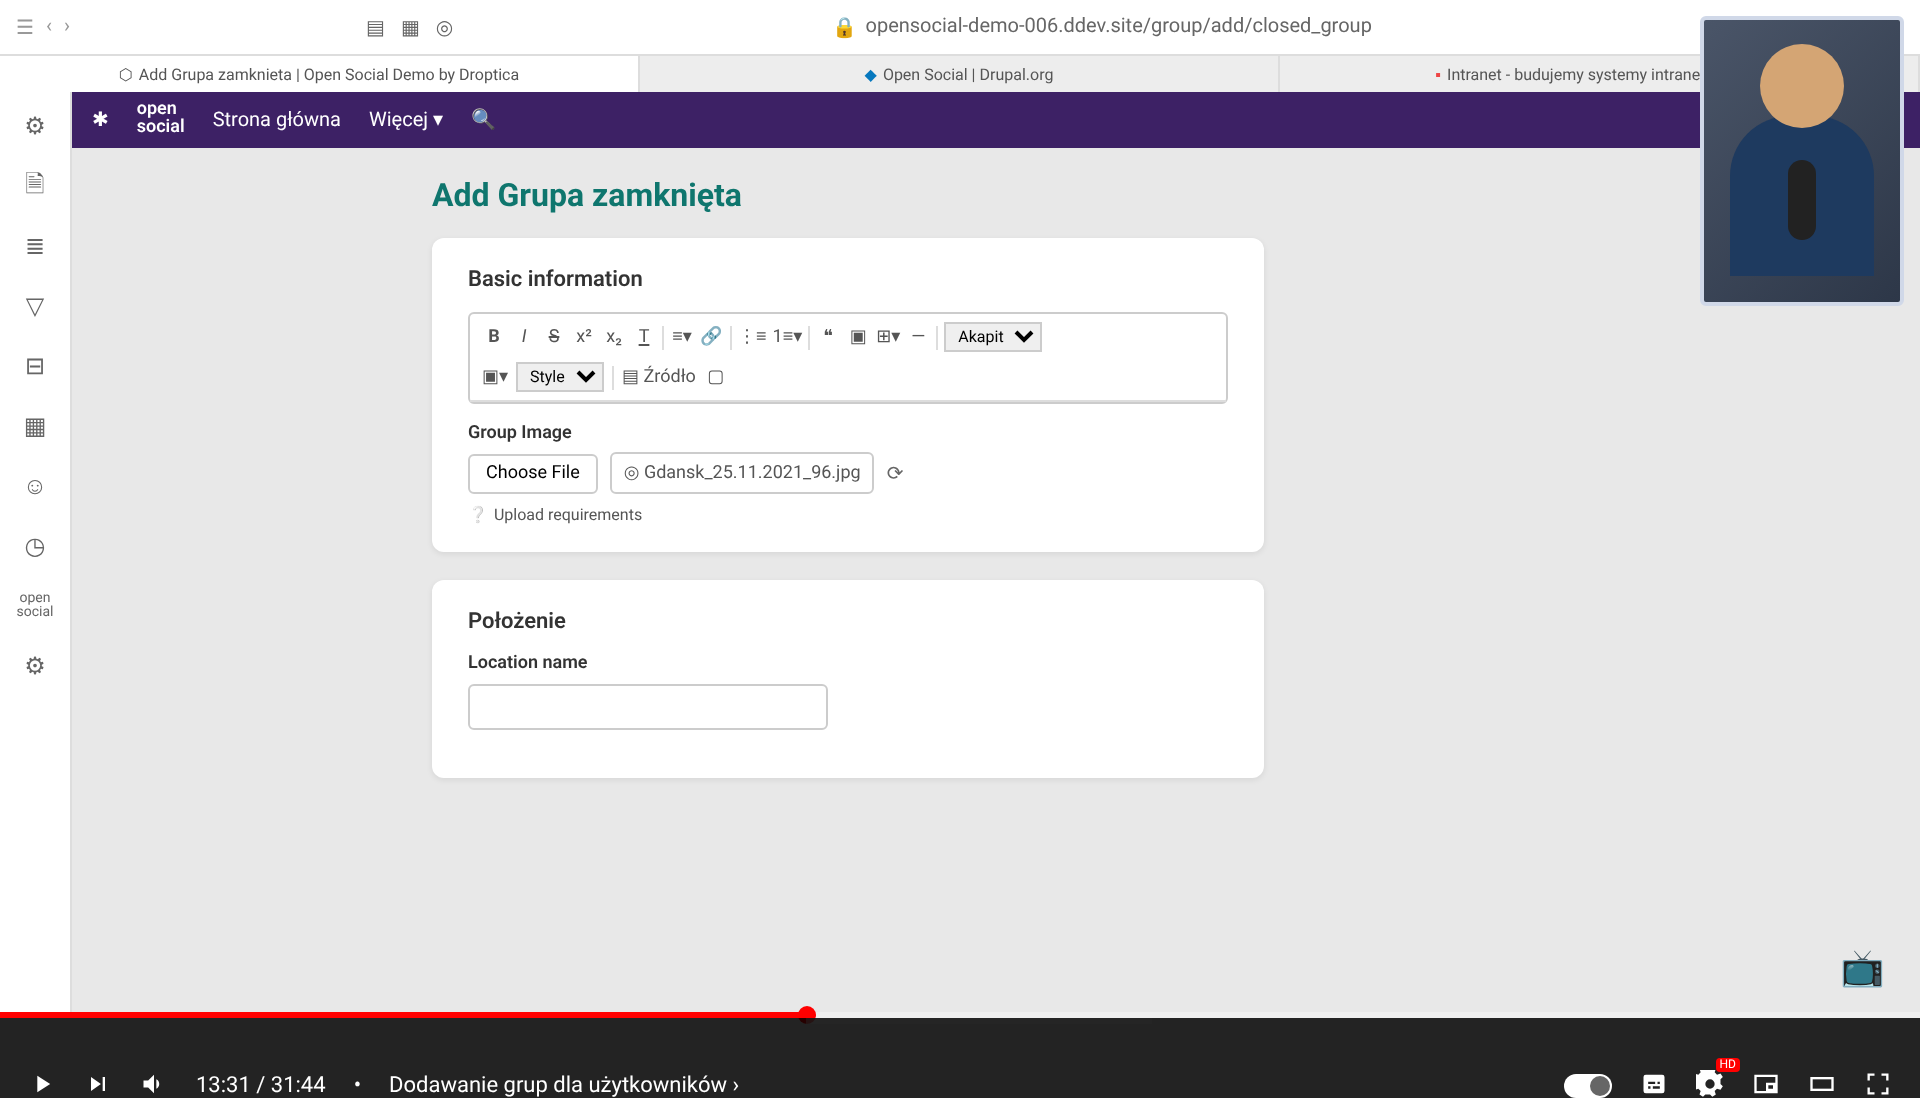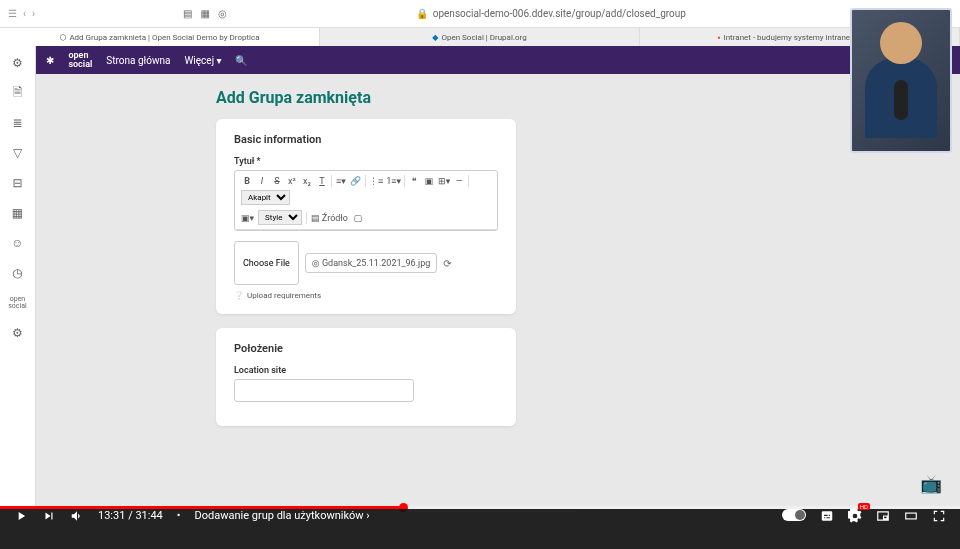--- a/index.html
+++ b/index.html
@@ -14,47 +14,47 @@
 .main-area{display:flex;height:calc(100% - 46px - 40px);background:#e8e8e8}
 .far-left-rail{width:36px;background:#fff;border-right:1px solid #ddd;display:flex;flex-direction:column;align-items:center;padding-top:10px;gap:16px}
 .far-left-rail .ico{width:14px;height:14px;color:#666;font-size:12px;cursor:pointer;display:flex;align-items:center;justify-content:center}
 .far-left-rail .txt-ico{font-size:7px;text-align:center;color:#666;line-height:1}
 .app-shell{flex:1;display:flex;flex-direction:column}
 .app-header{height:28px;background:#3d2165;display:flex;align-items:center;padding:0 10px;color:#fff;font-size:10px;gap:14px}
 .app-header .logo{font-weight:600;font-size:9px;line-height:1}
 .app-header .sp{flex:1}
 .app-content{flex:1;overflow:auto;padding:14px 0}
 .page-title{font-size:16px;color:#0f766e;margin-left:180px;margin-bottom:12px}
-.card{background:#fff;border-radius:6px;width:300px;margin-left:180px;padding:14px 18px;margin-bottom:14px;box-shadow:0 1px 3px rgba(0,0,0,.08)}
+.card{background:#fff;border-radius:6px;width:416px;margin-left:180px;padding:14px 18px;margin-bottom:14px;box-shadow:0 1px 3px rgba(0,0,0,.08)}
 .card-title{font-size:11px;font-weight:600;color:#333;margin-bottom:10px}
 .label{font-size:9px;font-weight:600;color:#333;margin-bottom:4px}
 .req::after{content:"*";color:#333;margin-left:2px}
 .text-input{width:100%;border:1px solid #ccc;border-radius:3px;padding:5px 7px;font-size:10px;color:#555;margin-bottom:10px}
 .text-input.narrow{width:180px}
 .wysiwyg{border:1px solid #ccc;border-radius:3px;margin-bottom:10px}
 .wysiwyg .toolbar{display:flex;flex-wrap:wrap;gap:3px;padding:4px 6px;border-bottom:1px solid #ddd;align-items:center}
 .wysiwyg .toolbar .tb{font-size:9px;color:#555;min-width:12px;text-align:center;cursor:pointer}
 .wysiwyg .toolbar .sep{width:1px;height:12px;background:#ddd}
 .wysiwyg .toolbar select{font-size:8px;border:1px solid #ccc;padding:1px 2px}
 .wysiwyg .toolbar .row2{display:flex;gap:4px;align-items:center;width:100%;margin-top:2px}
 .wysiwyg .editor{padding:8px;font-size:10px;color:#666;min-height:30px}
 .file-row{display:flex;align-items:center;gap:6px;margin-bottom:6px}
-.file-btn{border:1px solid #ccc;border-radius:3px;padding:16px 8px;font-size:9px;background:#fff;cursor:pointer}
+.file-btn{border:1px solid #ccc;border-radius:3px;padding:4px 8px;font-size:9px;background:#fff;cursor:pointer}
 .file-name{font-size:9px;color:#555;border:1px solid #ccc;padding:4px 6px;border-radius:3px}
 .upload-req{font-size:8px;color:#555;display:flex;gap:3px;align-items:center}
 .select-field{display:flex;gap:6px;align-items:center}
 .select-field select{border:1px solid #ccc;border-radius:3px;padding:4px;font-size:9px;width:150px}
 .btn-sq{border:1px solid #ccc;width:22px;height:22px;border-radius:3px;display:flex;align-items:center;justify-content:center;font-size:10px;cursor:pointer}
 .state-box{margin-top:10px;border:1px solid #ddd;border-radius:3px;padding:12px}
 .state-box .st-label{font-size:9px;color:#666;margin-bottom:4px}
 .webcam{position:absolute;top:8px;right:8px;width:102px;height:145px;border:2px solid #d0d8e8;border-radius:3px;background:linear-gradient(135deg,#4a5568 0%,#2d3748 100%);overflow:hidden}
 .webcam .person{position:absolute;top:12px;left:50%;transform:translateX(-50%);width:42px;height:42px;border-radius:50%;background:#d4a574}
 .webcam .body{position:absolute;top:48px;left:50%;transform:translateX(-50%);width:72px;height:80px;background:#1e3a5f;border-radius:30px 30px 0 0}
 .webcam .mic{position:absolute;top:70px;left:50%;transform:translateX(-50%);width:14px;height:40px;background:#222;border-radius:7px}
-.video-controls{position:absolute;bottom:0;left:0;right:0;height:40px;background:rgba(0,0,0,.85);display:flex;align-items:flex-start;padding:0 14px;gap:14px;color:#fff;font-size:11px}
+.video-controls{position:absolute;bottom:0;left:0;right:0;height:40px;background:rgba(0,0,0,.85);display:flex;align-items:flex-end;padding:0 14px;gap:14px;color:#fff;font-size:11px}
 .progress-bar{position:absolute;bottom:40px;left:0;right:0;height:3px;background:rgba(255,255,255,.3)}
 .progress-fill{height:100%;background:#f00;width:42%;position:relative}
 .progress-fill::after{content:"";position:absolute;right:-5px;top:-3px;width:9px;height:9px;background:#f00;border-radius:50%}
 .buffer{position:absolute;left:42%;width:18%;height:100%;background:rgba(255,255,255,.5)}
 .video-controls .vc{cursor:pointer;display:flex;align-items:center;justify-content:center}
 .video-controls .sp{flex:1}
 .badge{position:absolute;top:-6px;right:-8px;background:#f00;color:#fff;font-size:6px;padding:0 2px;border-radius:2px}
 .vc-rel{position:relative}
 .tv-icon{position:absolute;bottom:52px;right:16px;width:24px;height:24px;color:#fff;font-size:18px}
 svg{width:14px;height:14px;fill:currentColor}
@@ -117,21 +117,20 @@
       <span>🔍</span>
       <span class="sp"></span>
       <span style="background:#fff;color:#3d2165;width:16px;height:16px;display:flex;align-items:center;justify-content:center;border-radius:2px;font-weight:bold">+</span>
     </div>
 
     <div class="app-content">
       <h1 class="page-title">Add Grupa zamknięta</h1>
 
       <div class="card">
         <div class="card-title">Basic information</div>
-        <div class="label req">Tytuł</div>
         <div class="wysiwyg">
           <div class="toolbar">
             <span class="tb"><b>B</b></span>
             <span class="tb"><i>I</i></span>
             <span class="tb"><s>S</s></span>
             <span class="tb">x²</span>
             <span class="tb">x₂</span>
             <span class="tb"><u>T</u></span>
             <span class="sep"></span>
             <span class="tb">≡▾</span>
@@ -148,34 +147,35 @@
             <select><option>Akapit</option></select>
             <div class="row2">
               <span class="tb">▣▾</span>
               <select><option>Style</option></select>
               <span class="sep"></span>
               <span class="tb">▤ <span>Źródło</span></span>
               <span class="tb">▢</span>
             </div>
           </div>
         </div>
+        <div class="label">Group Image</div>
         <div class="file-row">
           <button class="file-btn">Choose File</button>
           <span class="file-name">◎ <span>Gdansk_25.11.2021_96.jpg</span></span>
           <span style="font-size:10px;color:#666">⟳</span>
         </div>
         <div class="upload-req">
             <span>❔</span>
             <span>Upload requirements</span>
           </div>
       </div>
 
       <div class="card">
         <div class="card-title">Położenie</div>
-        <div class="label">Location site</div>
+        <div class="label">Location name</div>
         <input class="text-input narrow" style="">
       </div>
     </div>
   </div>
 </div>
 
 <div class="webcam">
   <div class="body"></div>
   <div class="person"></div>
   <div class="mic"></div>

